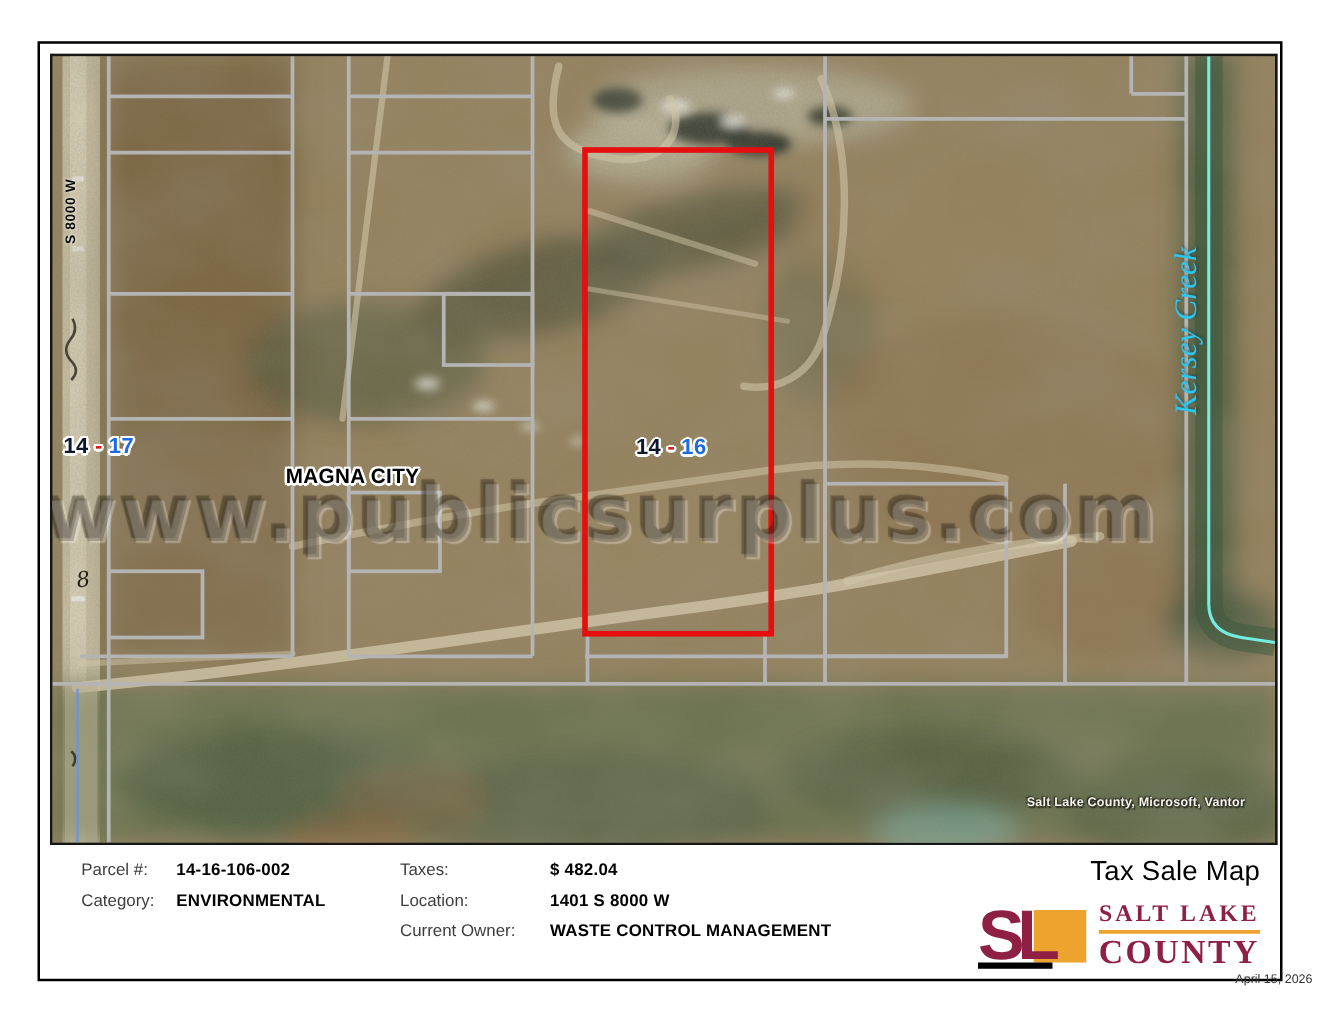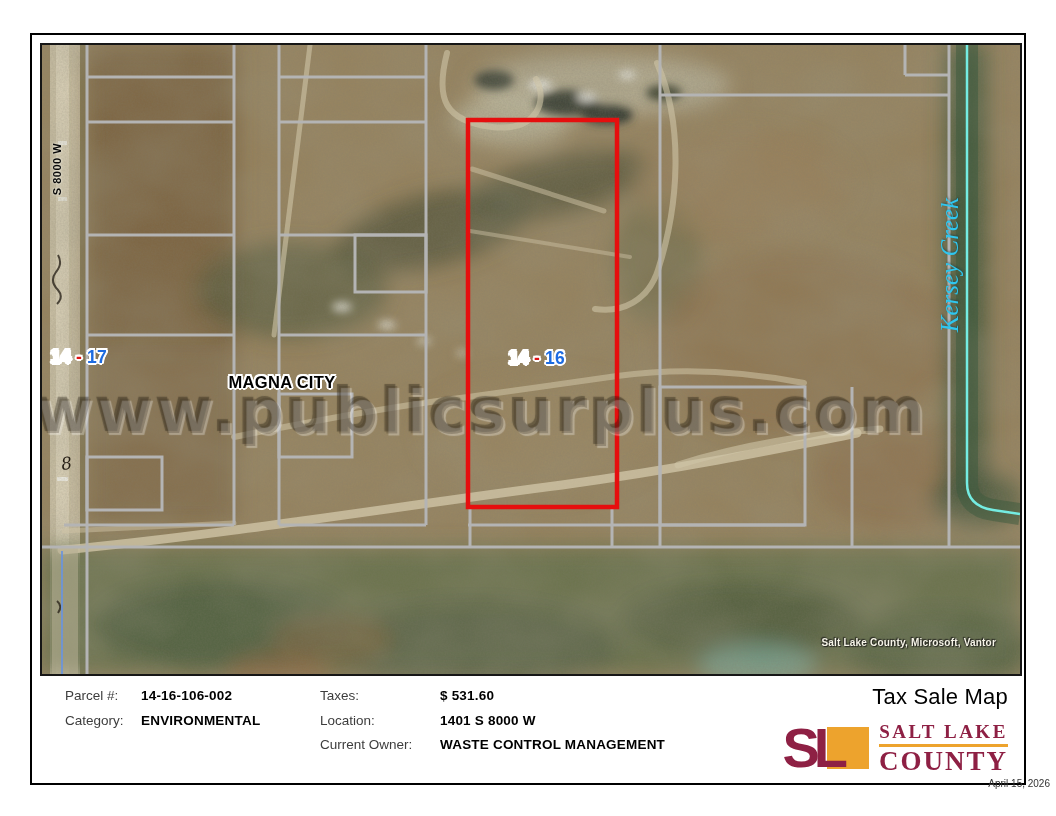--- a/index.html
+++ b/index.html
@@ -11,21 +11,21 @@
   .map svg{position:absolute;left:0;top:0;}
   .maplabel{position:absolute;transform:translate(-50%,-50%);white-space:nowrap;pointer-events:none;z-index:3;}
   .halo{text-shadow:-1.5px -1.5px 0 #fff,1.5px -1.5px 0 #fff,-1.5px 1.5px 0 #fff,1.5px 1.5px 0 #fff,
         0 -2px 0 #fff,0 2px 0 #fff,-2px 0 0 #fff,2px 0 0 #fff;}
   #road-label{left:15px;top:124px;transform:translate(-50%,-50%) rotate(-90deg);
         font-size:11px;font-weight:bold;color:#0a0a0a;letter-spacing:.5px;
         text-shadow:0 0 3px rgba(235,233,220,.9),0 0 2px rgba(235,233,220,.9);}
   .pnum{font-size:17.5px;font-weight:bold;letter-spacing:.3px;}
   #p-left{left:37px;top:312px;}
   #p-sel{left:495px;top:313px;}
-  .pn-red{color:#ffffff;}
+  .pn-red{color:#0f172a;}
   .pn-blue{color:#1d6be0;margin-top:17px;}
   .pn-sep{color:#e01212;margin:0 5px;}
   #city-label{left:240px;top:337px;font-size:16.5px;font-weight:bold;color:#000;letter-spacing:.3px;}
   #creek-label{left:908px;top:220px;transform:translate(-50%,-50%) rotate(-90deg);
         font-family:"Liberation Serif",serif;font-style:italic;font-size:25px;color:#2fc6ee;
         text-shadow:1px 1px 2px rgba(0,50,70,.45);}
   #watermark{left:440px;top:366px;z-index:5;font-family:"DejaVu Sans",sans-serif;
         font-size:62px;font-weight:bold;letter-spacing:3px;color:rgba(62,52,36,.28);
         text-shadow:2px 2px 1px rgba(255,255,255,.30),-2px -2px 1px rgba(25,20,10,.38);}
   #attribution{position:absolute;right:24px;top:592px;z-index:4;font-size:10px;font-weight:bold;
@@ -34,21 +34,21 @@
   
   .f-left{position:absolute;left:33px;top:653px;}
   .f-mid{position:absolute;left:288px;top:653px;}
   .frow{display:flex;align-items:baseline;margin-bottom:9.5px;}
   .flabel{display:inline-block;width:68px;text-align:left;color:#3d3d3d;font-size:13.5px;}
   .f-mid .flabel{width:112px;}
   .fvalue{margin-left:8px;font-weight:bold;color:#000;font-size:13.5px;letter-spacing:.2px;}
   .f-right{position:absolute;right:16px;top:650px;text-align:right;}
   .map-title{font-size:22px;color:#000;letter-spacing:.2px;line-height:23px;}
   .logo{margin-top:13px;display:flex;align-items:center;justify-content:flex-end;}
-  .logo-mark{position:relative;display:flex;align-items:center;}
+  .logo-mark{position:relative;display:flex;align-items:flex-end;text-decoration:underline;}
   .logo-sl{font-size:56px;line-height:44px;font-weight:bold;color:#8e2044;letter-spacing:-6px;
         position:relative;z-index:2;}
   .logo-burst{display:inline-block;width:42px;height:42px;margin-left:-15px;z-index:1;
         background:conic-gradient(from 270deg at 0% 100%,
           #eda32d 0deg 9deg,#ffffff 9deg 14deg,#eda32d 14deg 23deg,#ffffff 23deg 28deg,
           #eda32d 28deg 37deg,#ffffff 37deg 42deg,#eda32d 42deg 51deg,#ffffff 51deg 56deg,
           #eda32d 56deg 65deg,#ffffff 65deg 70deg,#eda32d 70deg 90deg);}
   .logo-text{margin-left:10px;text-align:center;font-family:"Liberation Serif",serif;color:#8e2044;}
   .logo-l1{display:block;font-size:19px;font-weight:bold;letter-spacing:2.5px;
         border-bottom:3px solid #eda32d;padding-bottom:1px;}
@@ -211,21 +211,21 @@
     </div>
     <div class="frow">
       <span class="flabel">Category:</span>
       <span class="fvalue">ENVIRONMENTAL</span>
     </div>
   </div>
 
   <div class="f-mid">
     <div class="frow">
       <span class="flabel">Taxes:</span>
-      <span class="fvalue">$ 531.60</span>
+      <span class="fvalue">$ 482.04</span>
     </div>
     <div class="frow">
       <span class="flabel">Location:</span>
       <span class="fvalue">1401 S 8000 W</span>
     </div>
     <div class="frow">
       <span class="flabel">Current Owner:</span>
       <span class="fvalue">WASTE CONTROL MANAGEMENT</span>
     </div>
   </div>

